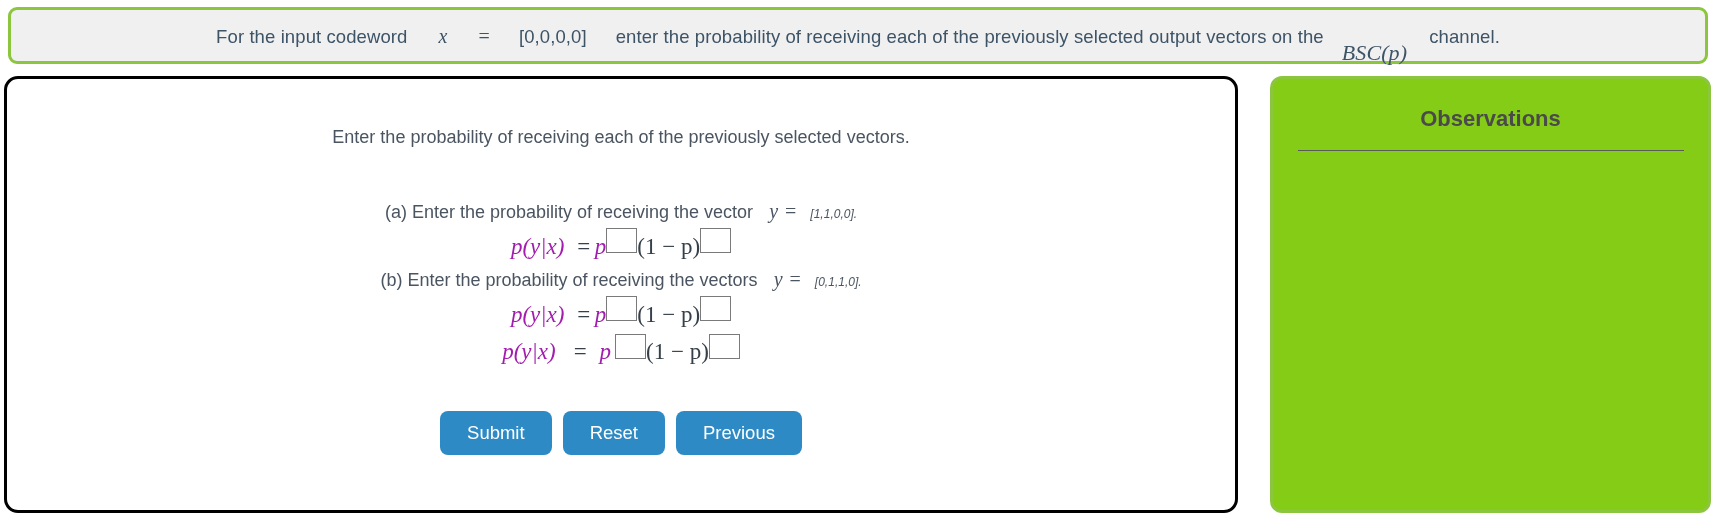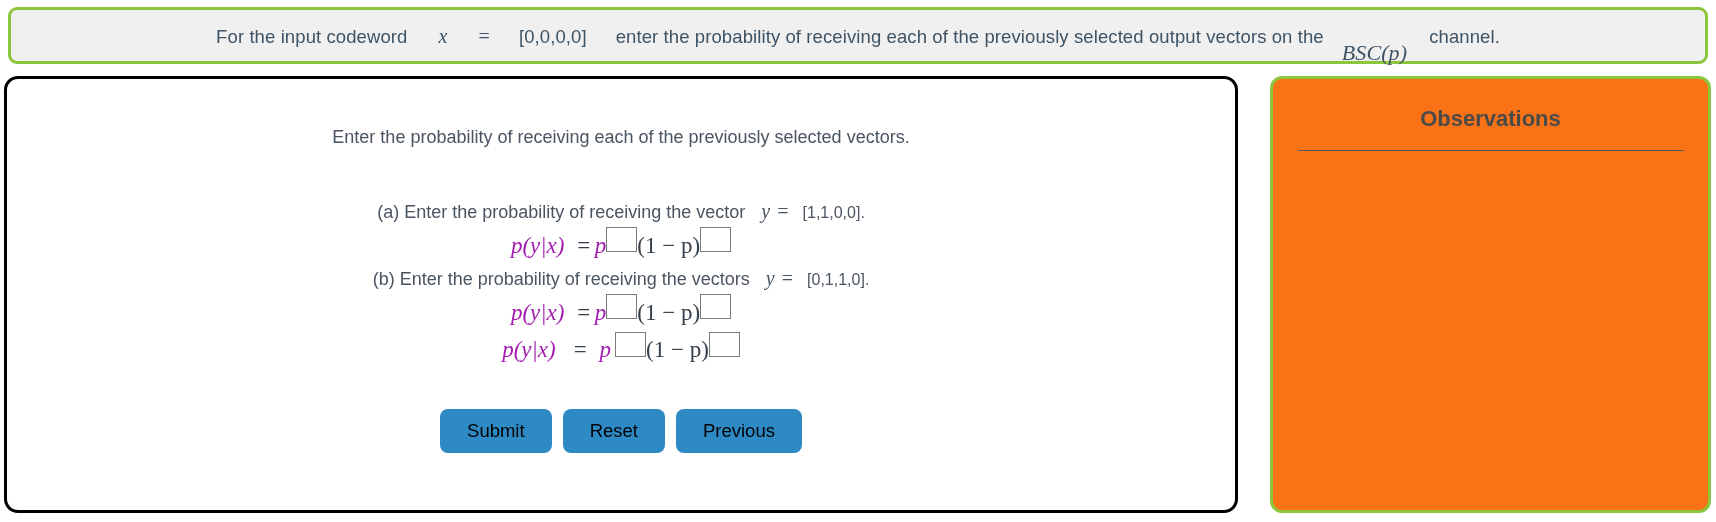--- a/index.html
+++ b/index.html
@@ -96,21 +96,22 @@
 
   .qline {
     text-align: center;
     font-size: 18px;
     color: #4a5561;
     line-height: 26px;
     white-space: nowrap;
   }
   .qline .lbl { }
   .qline .vecval {
-    font-size: 16px;
+    font-size: 12px;
+    font-style: italic;
   }
 
   .formula {
     text-align: center;
     line-height: 30px;
     margin-top: 1px;
     white-space: nowrap;
   }
   .formula .f {
     font-family: "Liberation Serif", serif;
@@ -146,40 +147,40 @@
 
   
   .button-row {
     display: flex;
     justify-content: center;
     gap: 11px;
     margin-top: 42px;
   }
   .btn {
     background: #2e8ac4;
-    color: #000000;
+    color: #ffffff;
     border: none;
     border-radius: 8px;
     font-family: "Liberation Sans", sans-serif;
     font-size: 18.5px;
     height: 44px;
     padding: 0 27px;
     cursor: pointer;
     line-height: 44px;
   }
 
   
   .observations-panel {
     position: absolute;
     left: 1270px;
     top: 76px;
     width: 441px;
     height: 437px;
     box-sizing: border-box;
-    background: #f97316;
+    background: #84cc16;
     border: 3px solid #8cc63e;
     border-radius: 12px;
   }
   .obs-title {
     text-align: center;
     font-size: 22px;
     font-weight: bold;
     color: #4a4a4a;
     margin-top: 27px;
   }

